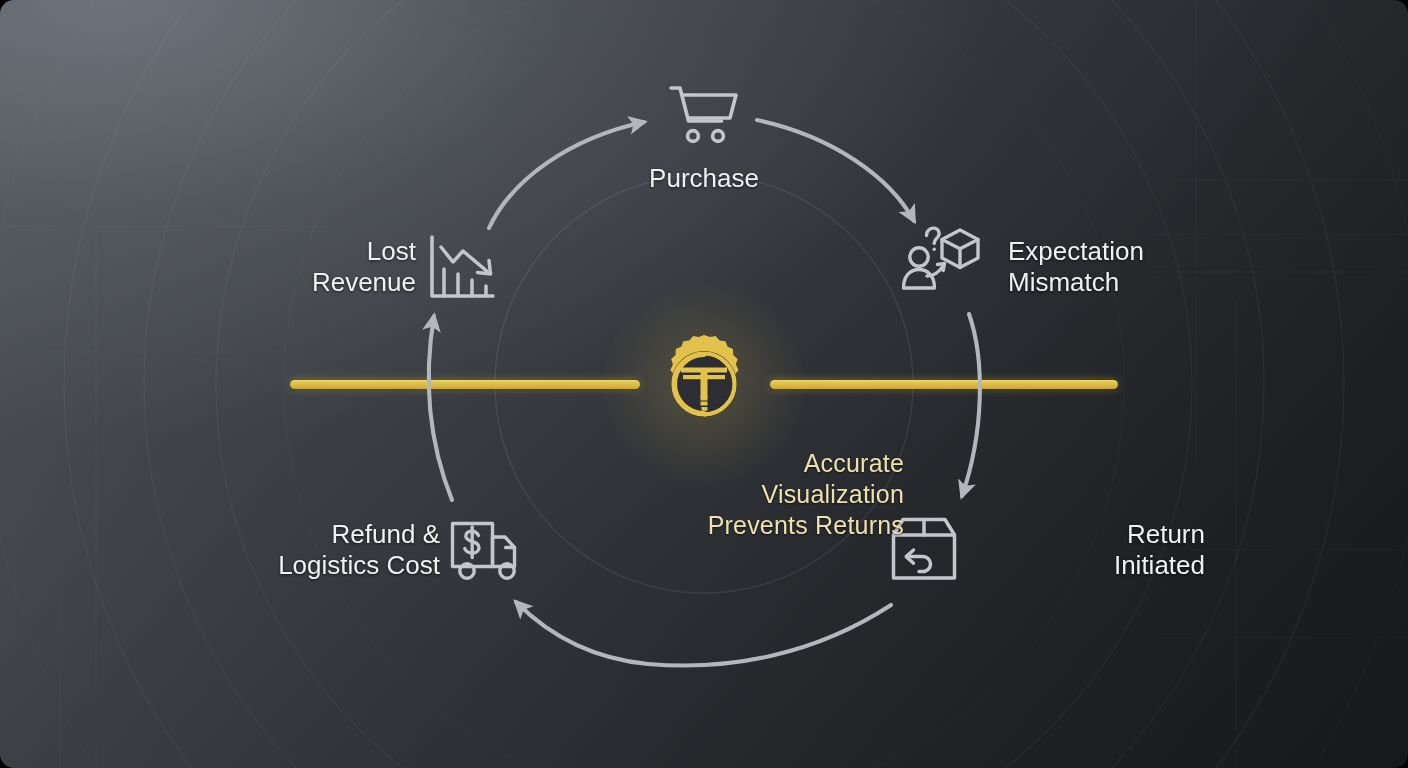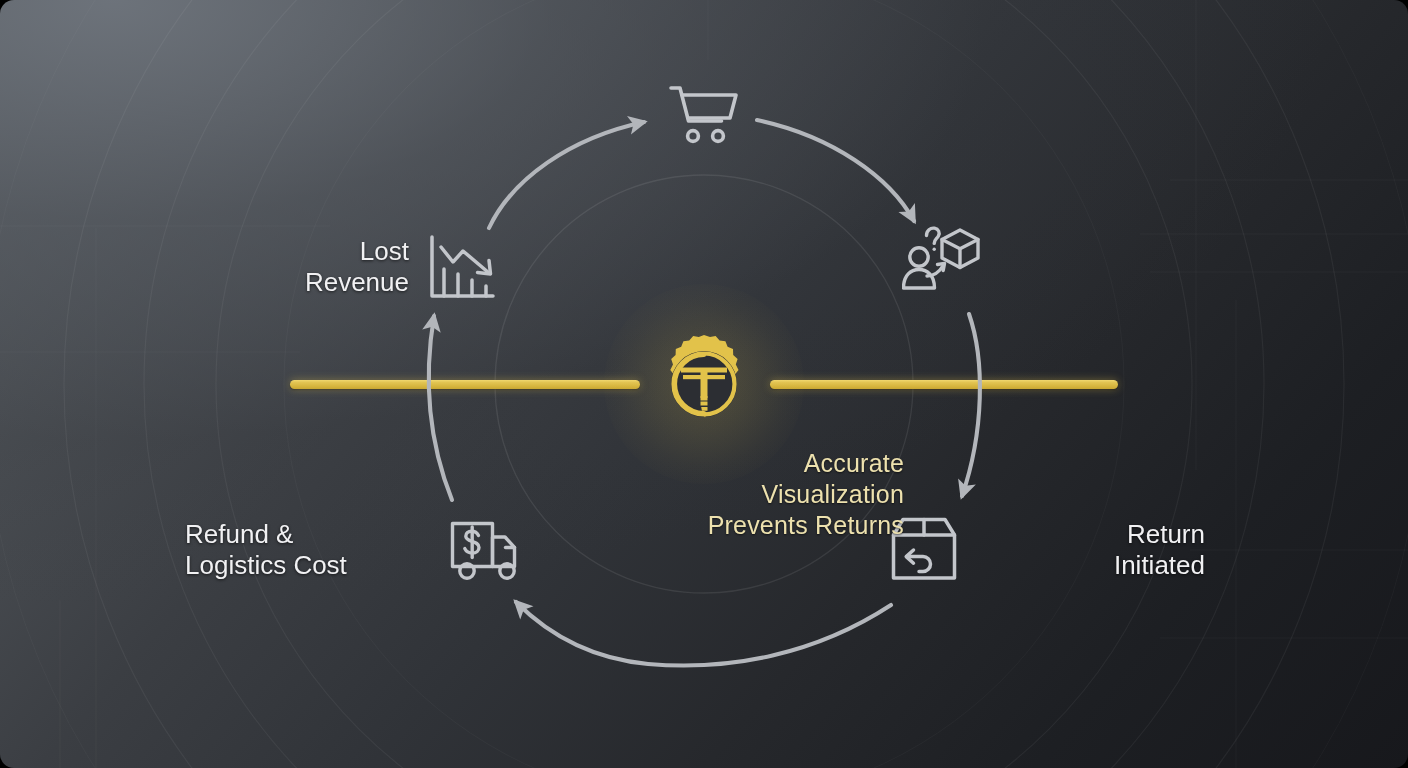--- a/index.html
+++ b/index.html
@@ -74,24 +74,24 @@
 
   #label-purchase   { left: 604px; top: 163px; width: 200px; text-align: center; }
   #icon-purchase    { left: 668px; top: 83px;  width: 72px;  height: 64px; }
 
   #label-expectation{ left: 1008px; top: 236px; width: 250px; text-align: left; }
   #icon-expectation { left: 902px;  top: 224px; width: 80px;  height: 70px; }
 
   #label-return     { left: 985px; top: 519px; width: 220px; text-align: right; }
   #icon-return      { left: 890px; top: 516px; width: 68px;  height: 66px; }
 
-  #label-refund     { left: 185px; top: 519px; width: 266px; text-align: left; }
+  #label-refund     { left: 174px; top: 519px; width: 266px; text-align: right; }
   #icon-refund      { left: 450px; top: 517px; width: 76px;  height: 64px; }
 
-  #label-lost       { left: 223px; top: 236px; width: 186px; text-align: right; }
+  #label-lost       { left: 230px; top: 236px; width: 186px; text-align: right; }
   #icon-lost        { left: 427px; top: 234px; width: 70px;  height: 66px; }
 </style>
 </head>
 <body>
 
 <div id="stage">
 
   <div class="bg-layer bg-grid-lines">
     <svg width="1408" height="768" viewBox="0 0 1408 768">
       <g stroke="#ffffff" stroke-opacity="0.035" stroke-width="1" fill="none">
@@ -157,38 +157,41 @@
   </div>
 
   <div class="node-icon" id="icon-purchase">
     <svg viewBox="0 0 72 64" width="72" height="64" fill="none" stroke="#C3C6CB" stroke-width="3.6" stroke-linecap="round" stroke-linejoin="round">
       <path d="M3 5 h9 l8.5 33 h33"></path>
       <path d="M14 12 h54 l-6 23 h-42"></path>
       <circle cx="25" cy="53" r="5.4"></circle>
       <circle cx="50" cy="53" r="5.4"></circle>
     </svg>
   </div>
+  <div class="node-label" id="label-purchase">Purchase</div>
 
   <div class="node-icon" id="icon-expectation">
     <svg viewBox="0 0 80 70" width="80" height="70" fill="none" stroke="#C3C6CB" stroke-width="3.4" stroke-linecap="round" stroke-linejoin="round">
 
       <circle cx="17" cy="33" r="9.2"></circle>
       <path d="M1.5 64 C 1.5 51 9 45.5 17 45.5 C 25 45.5 32.5 51 32.5 64 Z"></path>
 
       <path d="M24.5 11.5 C 24.5 6.5 28.5 3.5 32.5 4.2 C 36.5 4.9 38.3 8.7 36.4 12 C 34.8 14.8 32.2 15.6 32.2 19.4"></path>
       <circle cx="32.2" cy="25.2" r="1.7" fill="#C3C6CB" stroke="none"></circle>
 
       <path d="M25 52 C 32 52 38 47 41.5 41"></path>
       <path d="M35.5 40.5 L 42.5 39.4 L 41.2 46.5"></path>
 
       <path d="M58 6 L 76 15.5 L 76 34 L 58 43.5 L 40 34 L 40 15.5 Z"></path>
       <path d="M40 15.5 L 58 24.8 L 76 15.5"></path>
       <path d="M58 24.8 L 58 43.5"></path>
     </svg>
   </div>
+  <div class="node-label" id="label-expectation">Expectation
+Mismatch</div>
 
   <div class="node-icon" id="icon-return">
     <svg viewBox="0 0 68 66" width="68" height="66" fill="none" stroke="#C3C6CB" stroke-width="3.5" stroke-linecap="round" stroke-linejoin="round">
       <path d="M3.5 19 L 13 3.5 L 55 3.5 L 64.5 19"></path>
       <path d="M3.5 19 L 64.5 19 L 64.5 62 L 3.5 62 Z"></path>
       <path d="M34 3.5 L 34 19"></path>
 
       <path d="M17 40.5 h16 a7.5 7.5 0 0 1 0 15 h-4"></path>
       <path d="M23.5 34 L 16.2 40.6 L 23.5 47.2"></path>
     </svg>

